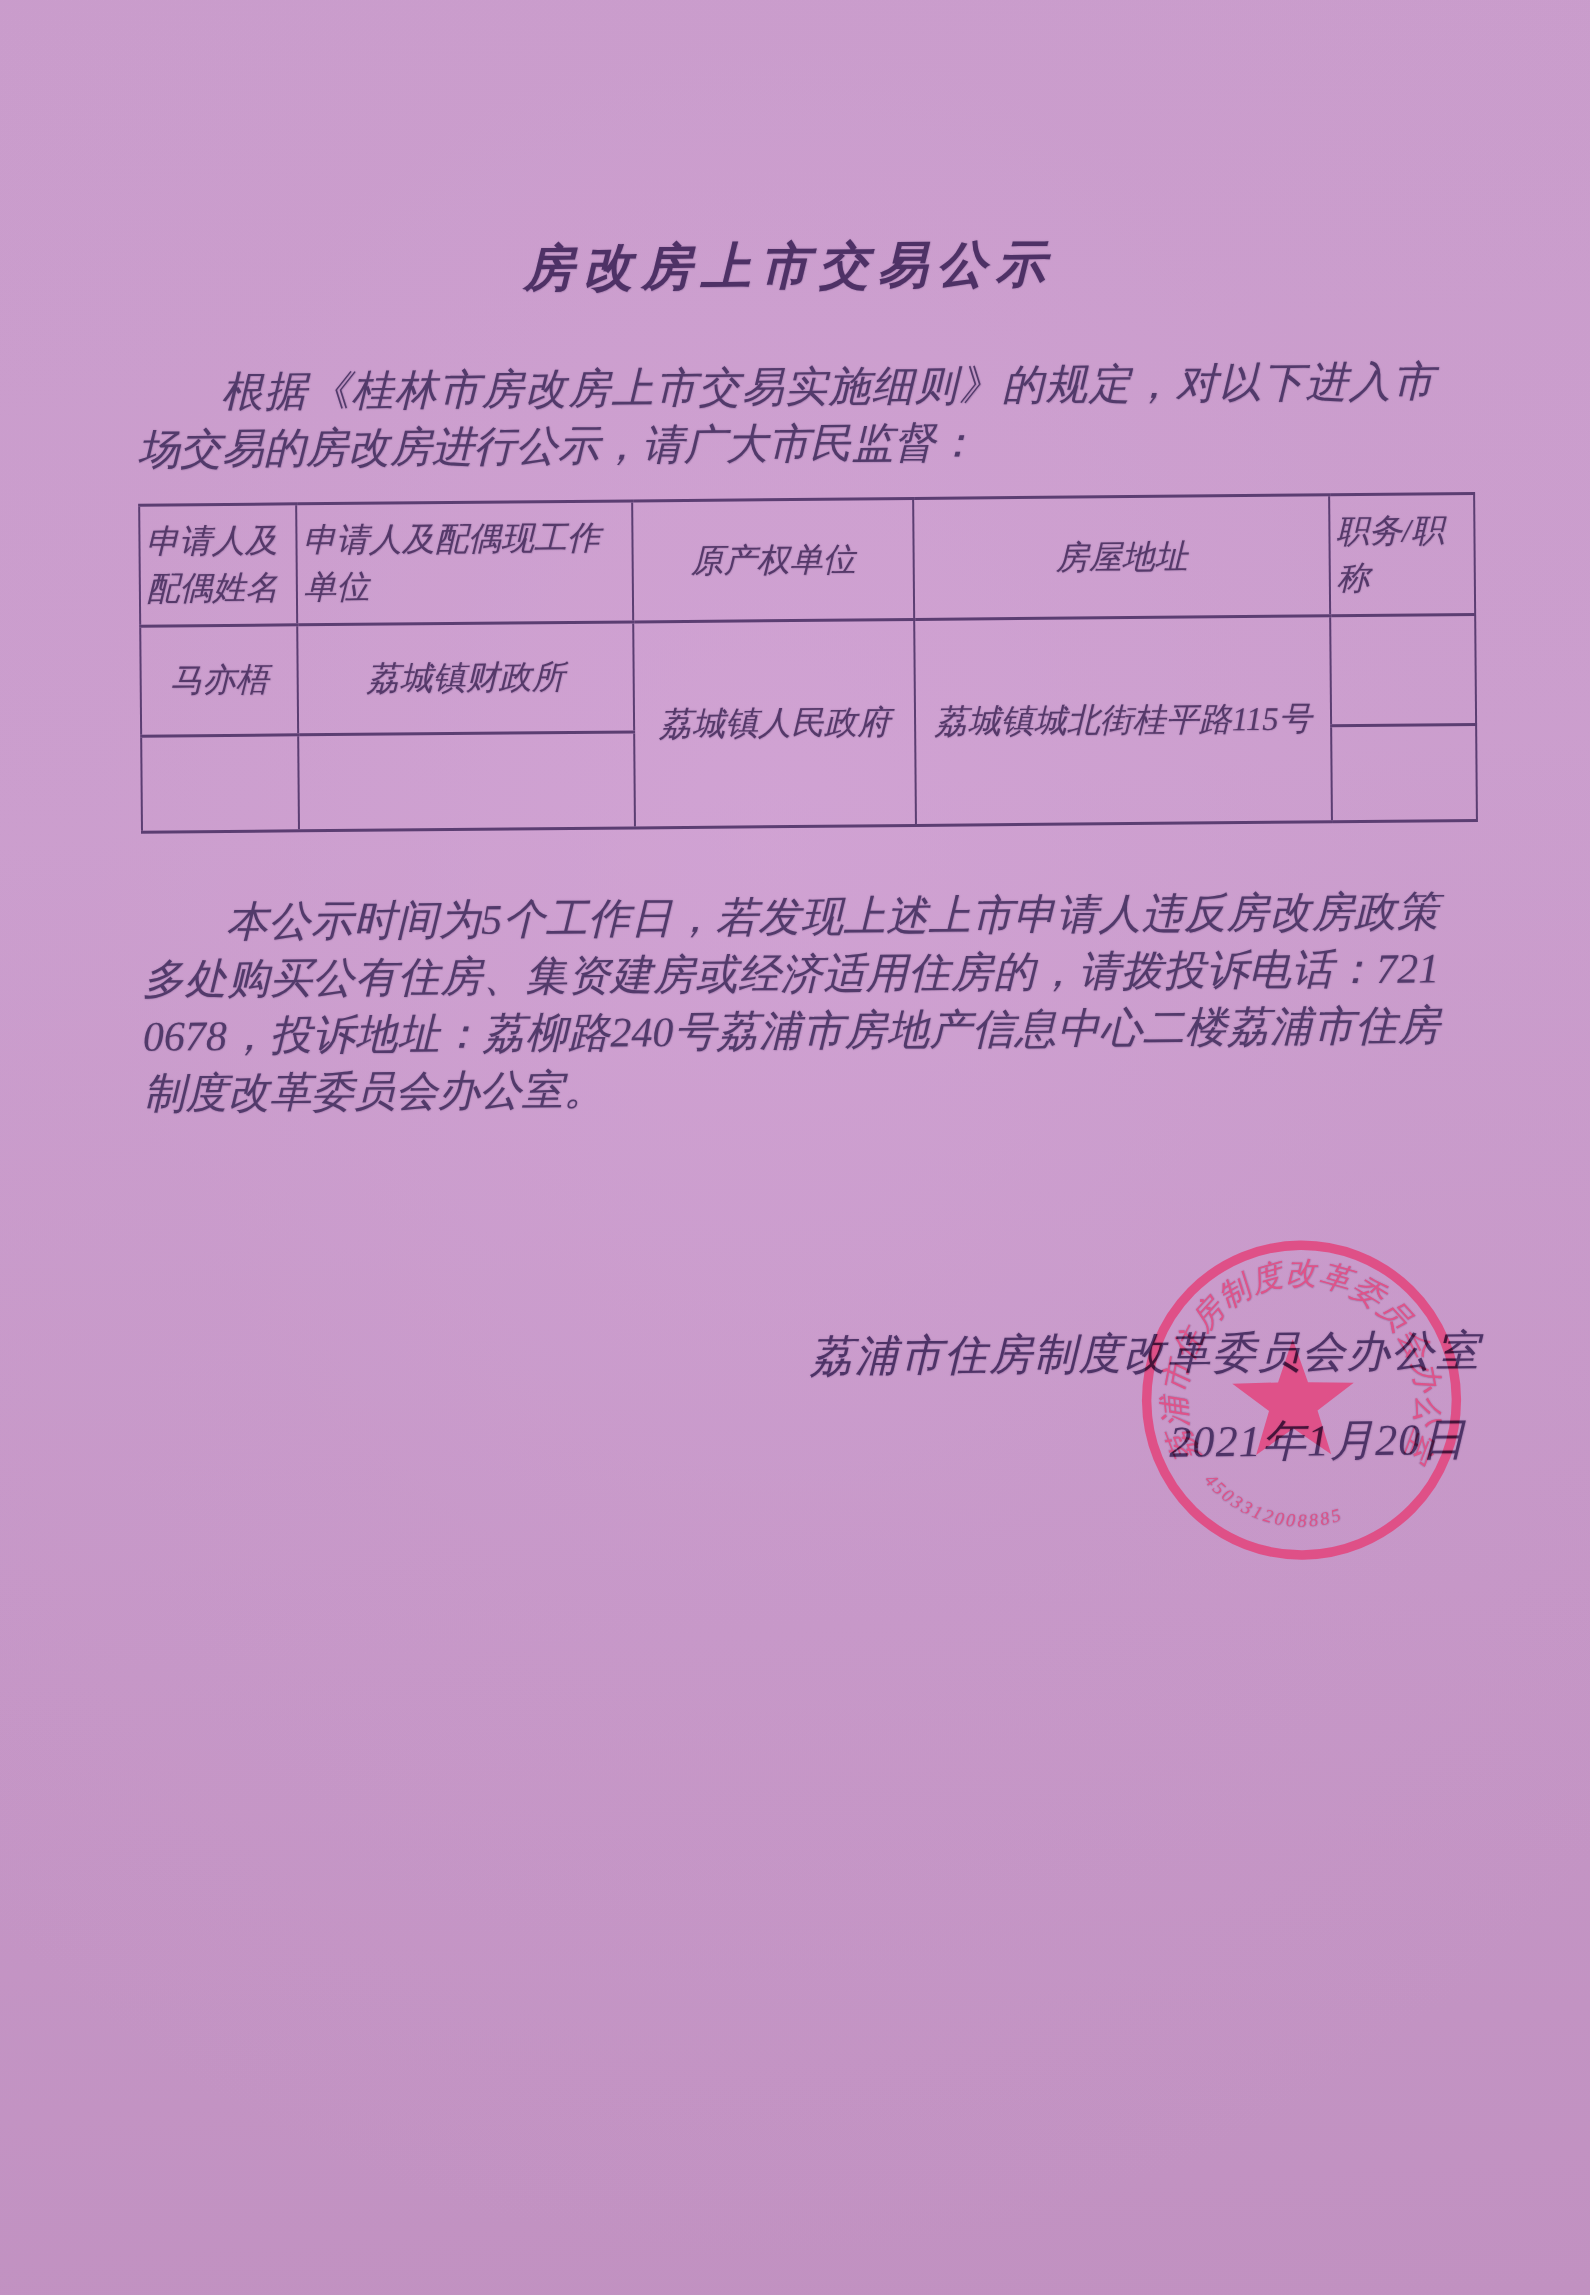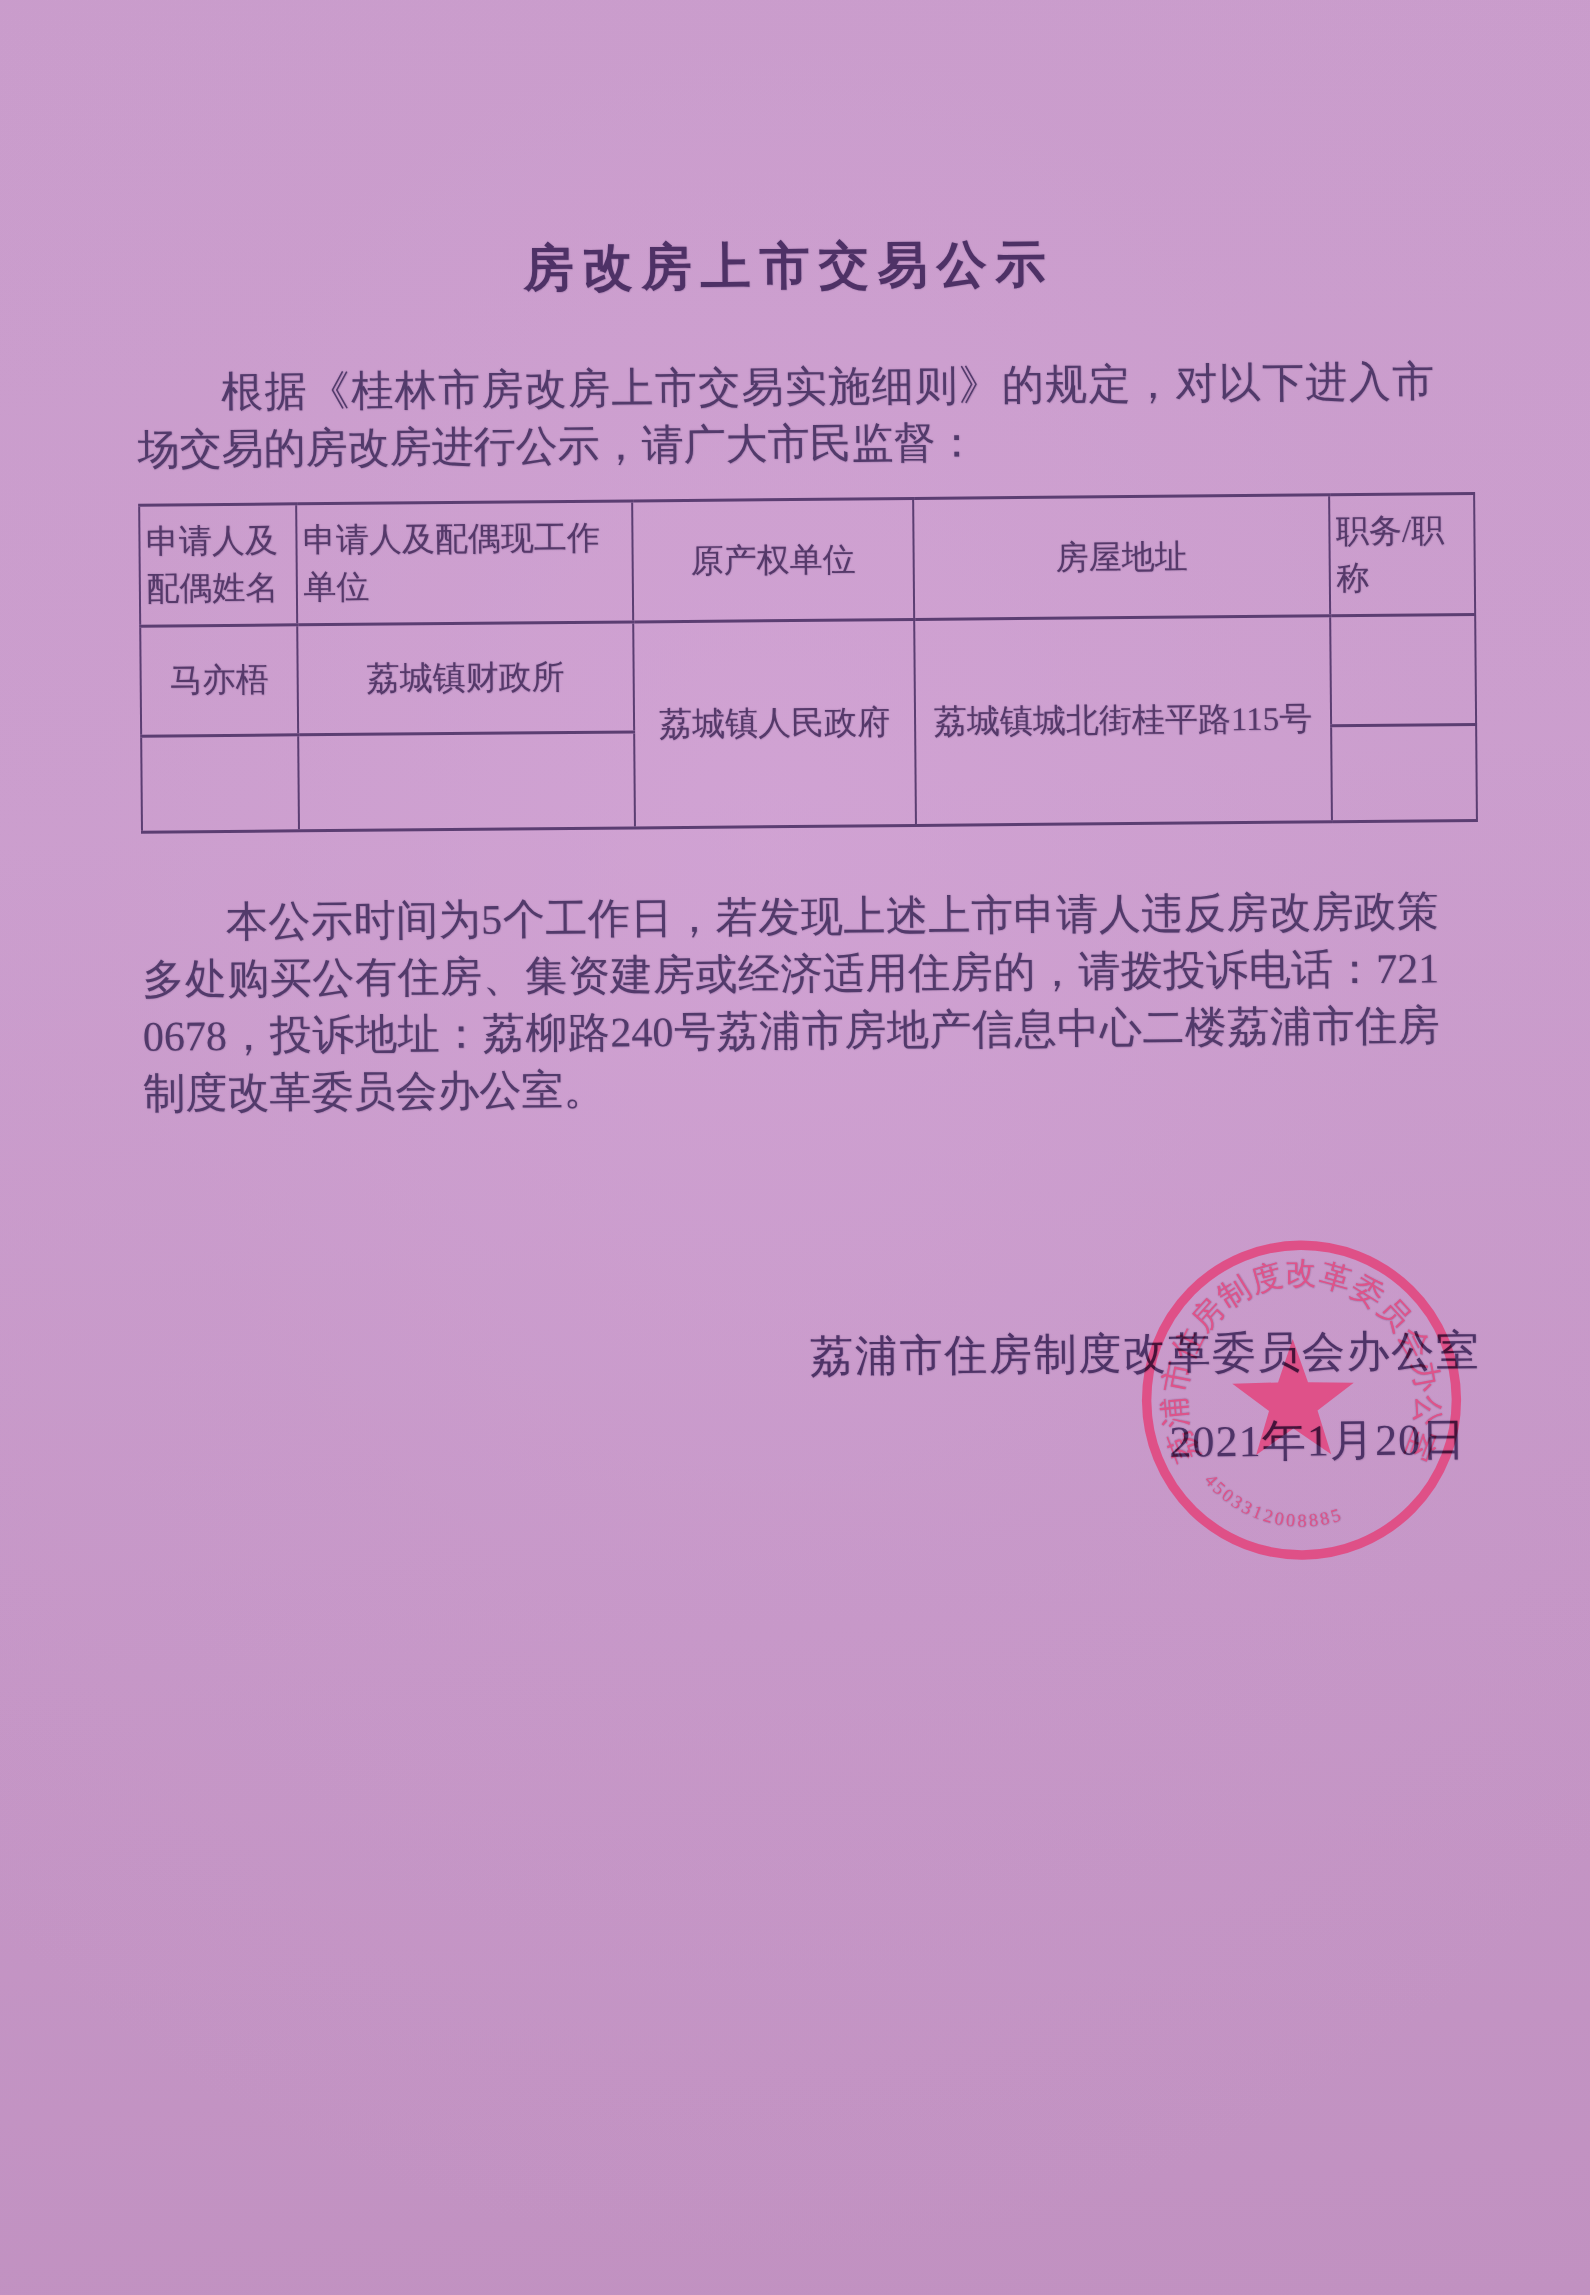--- a/index.html
+++ b/index.html
@@ -13,20 +13,21 @@
     position: relative;
     font-family: "Liberation Serif", "DejaVu Serif", serif;
     background: #c49597;
   }
   .sheet {
     position: absolute;
     inset: 0;
     background:
       radial-gradient(ellipse 1220px 1442px at 48% 36%, rgba(213,166,216,0.55) 0%, rgba(205,158,208,0.25) 55%, rgba(0,0,0,0) 100%),
       linear-gradient(176deg, #c99ccb 0%, #cb9ecd 35%, #c596c6 70%, #c191c1 100%);
+    font-style: italic;
   }
   .doc {
     position: absolute;
     inset: 0;
     transform: rotate(-0.5deg);
     transform-origin: 795px 943px;
     color: #523a6b;
     text-shadow: 0 0 1.7px rgba(82,58,107,0.35), 0.6px 0.6px 1.1px rgba(82,58,107,0.18);
   }
   .title {

